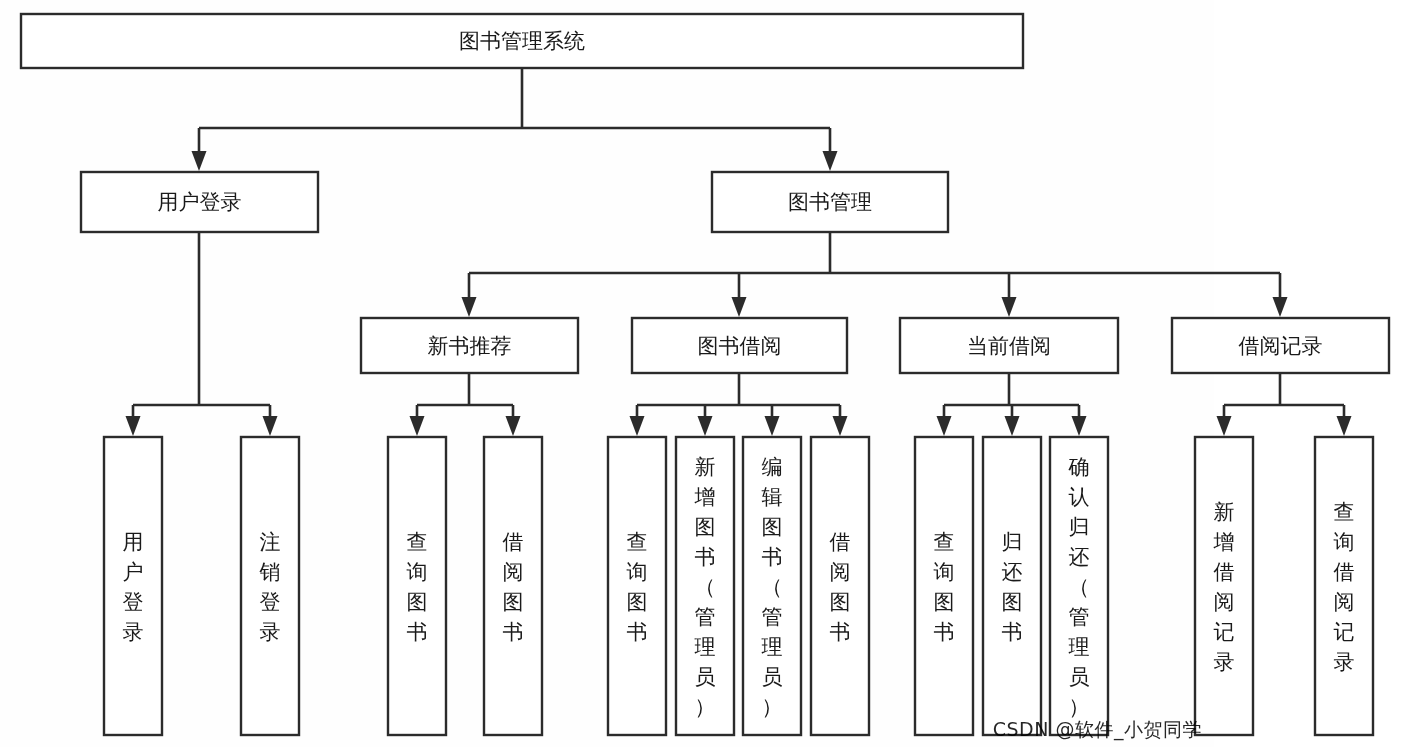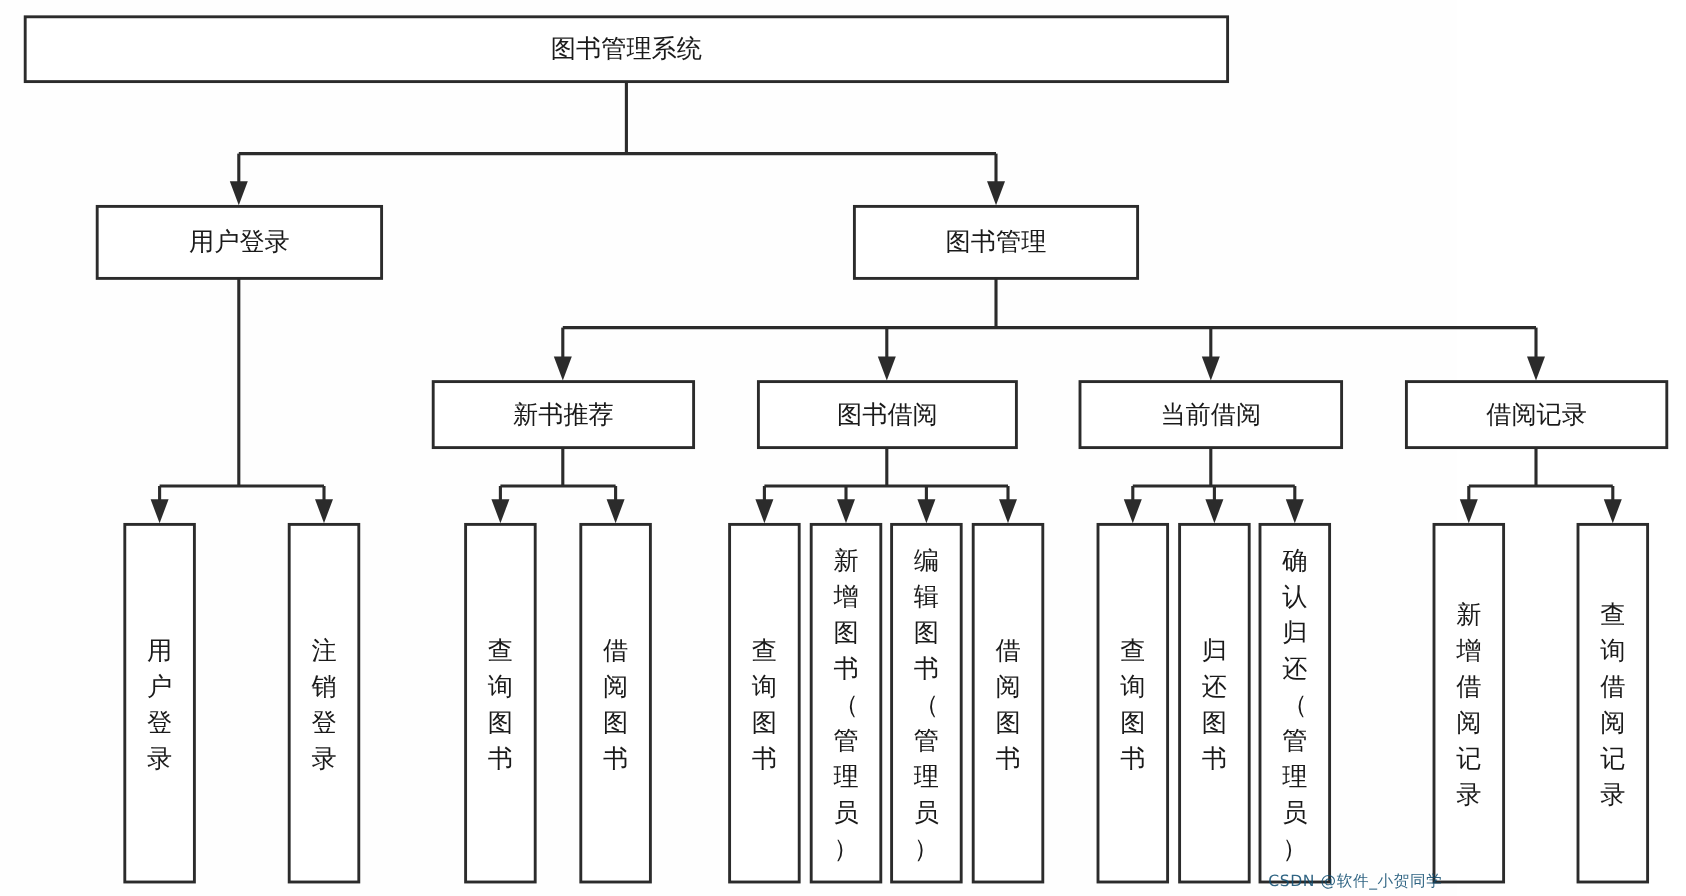--- a/index.html
+++ b/index.html
@@ -54,22 +54,22 @@
     font-family: "DejaVu Sans", "Liberation Sans", sans-serif;
     font-size: 21px;
     fill: #1a1a1a;
     text-anchor: middle;
   }
   .watermark {
     position: absolute;
     right: 12px;
     bottom: 4px;
     font-family: "DejaVu Sans", "Liberation Sans", sans-serif;
-    font-size: 13px;
-    color: #0c4a6e;
+    font-size: 19px;
+    color: #000000;
     opacity: 0.85;
     white-space: nowrap;
     letter-spacing: 0.5px;
     text-align: right;
   }
 </style>
 </head>
 <body>
 
 <div id="diagram-root">

